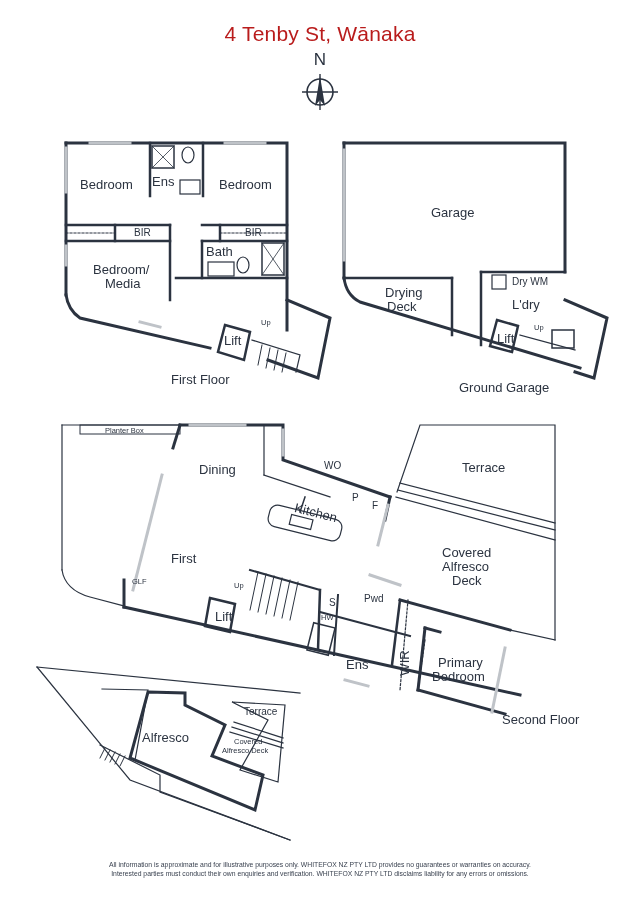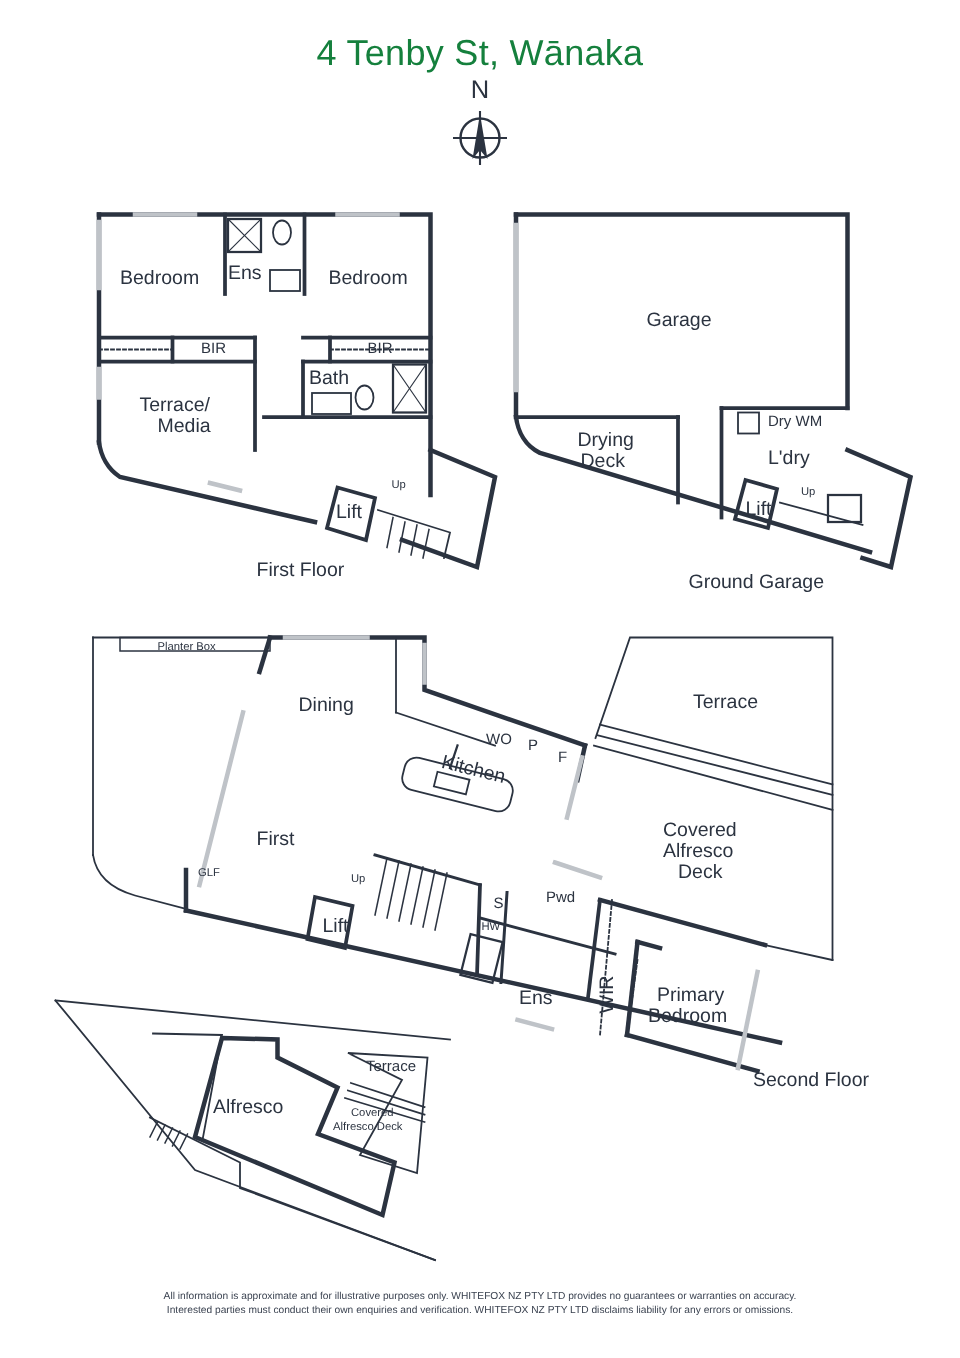--- a/index.html
+++ b/index.html
@@ -1,17 +1,17 @@
 <!DOCTYPE html>
 <html><head>
 <meta charset="utf-8">
 <style>
   html, body { margin: 0; padding: 0; background: #ffffff; }
   body { width: 640px; height: 905px; position: relative; overflow: hidden; font-family: "Liberation Sans", sans-serif; color: #2b3340; }
-  .title { position: absolute; left: 0; width: 640px; top: 22px; text-align: center; font-size: 24px; color: #15803d; letter-spacing: 0.2px; }
+  .title { position: absolute; left: 0; width: 640px; top: 22px; text-align: center; font-size: 21px; color: #b91c1c; letter-spacing: 0.2px; }
   .compass { position: absolute; left: 296px; top: 50px; width: 48px; height: 62px; }
   .compass-n { position: absolute; left: 0; width: 48px; top: 0; text-align: center; font-size: 17px; color: #2b3340; }
   svg.plan { position: absolute; left: 0; top: 0; }
   .lbl { position: absolute; font-size: 13px; color: #2b3340; text-align: center; line-height: 16px; white-space: nowrap; }
   .sm { font-size: 10px; line-height: 12px; }
   .xs { font-size: 7.5px; line-height: 9px; }
   .floor { position: absolute; font-size: 13px; color: #2b3340; white-space: nowrap; }
   .disclaimer { position: absolute; left: 40px; width: 560px; top: 860px; text-align: center; font-size: 6.8px; line-height: 9px; color: #3a4250; }
 </style>
 </head>
@@ -169,38 +169,38 @@
     </g>
   </g>
 </svg>
 
 <div class="lbl" style="left:80px;top:177px">Bedroom</div>
 <div class="lbl" style="left:152px;top:174px">Ens</div>
 <div class="lbl" style="left:219px;top:177px">Bedroom</div>
 <div class="lbl sm" style="left:134px;top:227px">BIR</div>
 <div class="lbl sm" style="left:245px;top:227px">BIR</div>
 <div class="lbl" style="left:206px;top:244px">Bath</div>
-<div class="lbl" style="left:93px;top:262px">Terrace/</div>
+<div class="lbl" style="left:93px;top:262px">Bedroom/</div>
 <div class="lbl" style="left:105px;top:276px">Media</div>
 <div class="lbl" style="left:224px;top:333px">Lift</div>
 <div class="lbl xs" style="left:261px;top:318px">Up</div>
 <div class="floor" style="left:171px;top:372px">First Floor</div>
 
 <div class="lbl" style="left:431px;top:205px">Garage</div>
 <div class="lbl" style="left:385px;top:285px">Drying</div>
 <div class="lbl" style="left:387px;top:299px">Deck</div>
 <div class="lbl sm" style="left:512px;top:276px">Dry WM</div>
 <div class="lbl" style="left:512px;top:297px">L'dry</div>
 <div class="lbl" style="left:497px;top:331px">Lift</div>
 <div class="lbl xs" style="left:534px;top:323px">Up</div>
 <div class="floor" style="left:459px;top:380px">Ground Garage</div>
 
 <div class="lbl xs" style="left:105px;top:426px">Planter Box</div>
 <div class="lbl" style="left:199px;top:462px">Dining</div>
-<div class="lbl sm" style="left:324px;top:488px">WO</div>
+<div class="lbl sm" style="left:324px;top:460px">WO</div>
 <div class="lbl sm" style="left:352px;top:492px">P</div>
 <div class="lbl sm" style="left:372px;top:500px">F</div>
 <div class="lbl" style="left:294px;top:505px;transform:rotate(14deg)">Kitchen</div>
 <div class="lbl" style="left:171px;top:551px">First</div>
 <div class="lbl xs" style="left:132px;top:577px">GLF</div>
 <div class="lbl xs" style="left:234px;top:581px">Up</div>
 <div class="lbl" style="left:215px;top:609px">Lift</div>
 <div class="lbl sm" style="left:329px;top:597px">S</div>
 <div class="lbl xs" style="left:321px;top:613px">HW</div>
 <div class="lbl sm" style="left:364px;top:593px">Pwd</div>

